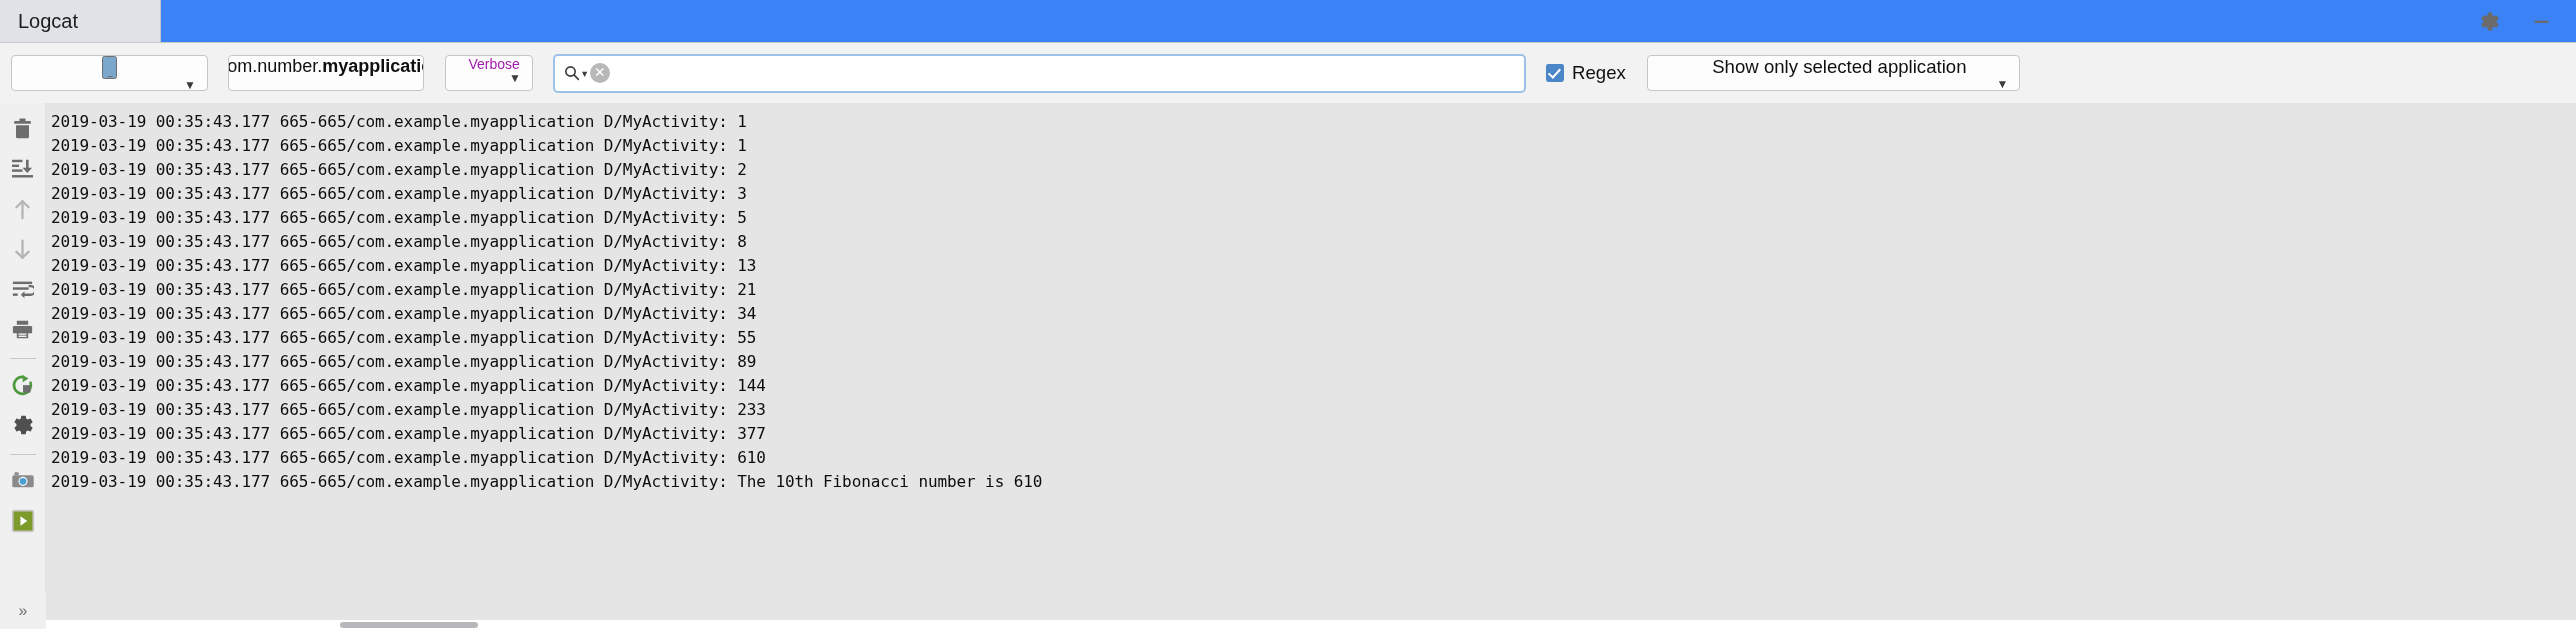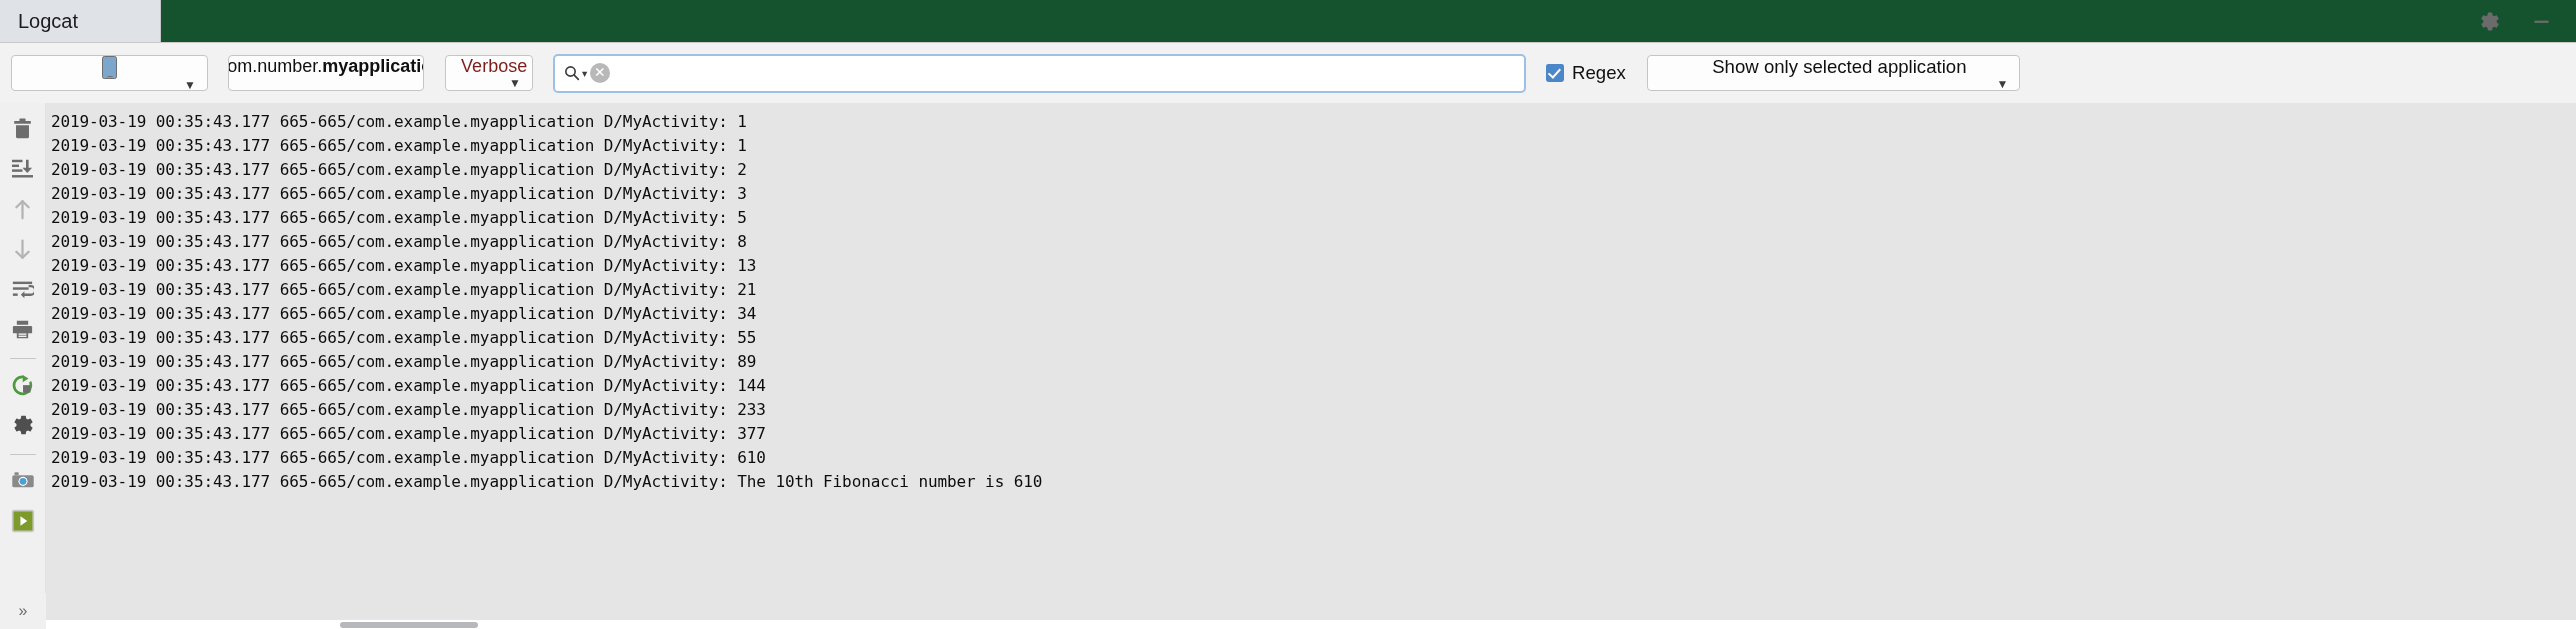--- a/index.html
+++ b/index.html
@@ -20,21 +20,21 @@
     height: 629px;
     background: #f2f2f2;
     box-sizing: border-box;
     display: flex;
     flex-direction: column;
   }
 
   
   .titlebar {
     height: 42px;
-    background: #14532d;
+    background: #3b82f6;
     display: flex;
     align-items: stretch;
     position: relative;
     flex: 0 0 auto;
     border-bottom: 0.8px solid #c8c8c8;
   }
   .tab-strip {
     display: flex;
     align-items: stretch;
   }
@@ -130,21 +130,21 @@
     width: 4.9px;
     height: 1.6px;
     background: #6e6e6e;
   }
 
   #process-combo { width: 196px; margin-left: 20px; padding-left: 10.5px; }
   .proc-text { font-size: 18px; color: #101010; white-space: nowrap; }
   .proc-text b { font-weight: bold; }
 
   #level-combo { width: 88px; margin-left: 21px; padding-left: 11.3px; }
-  .level-text { font-size: 18px; color: #7f1d1d; }
+  .level-text { font-size: 14px; color: #a21caf; }
 
   
   .search-wrap {
     margin-left: 20px;
     flex: 1 1 auto;
     min-width: 0;
     height: 39px;
     border: 2.4px solid #9cc0e8;
     border-radius: 4.9px;
     box-sizing: border-box;

